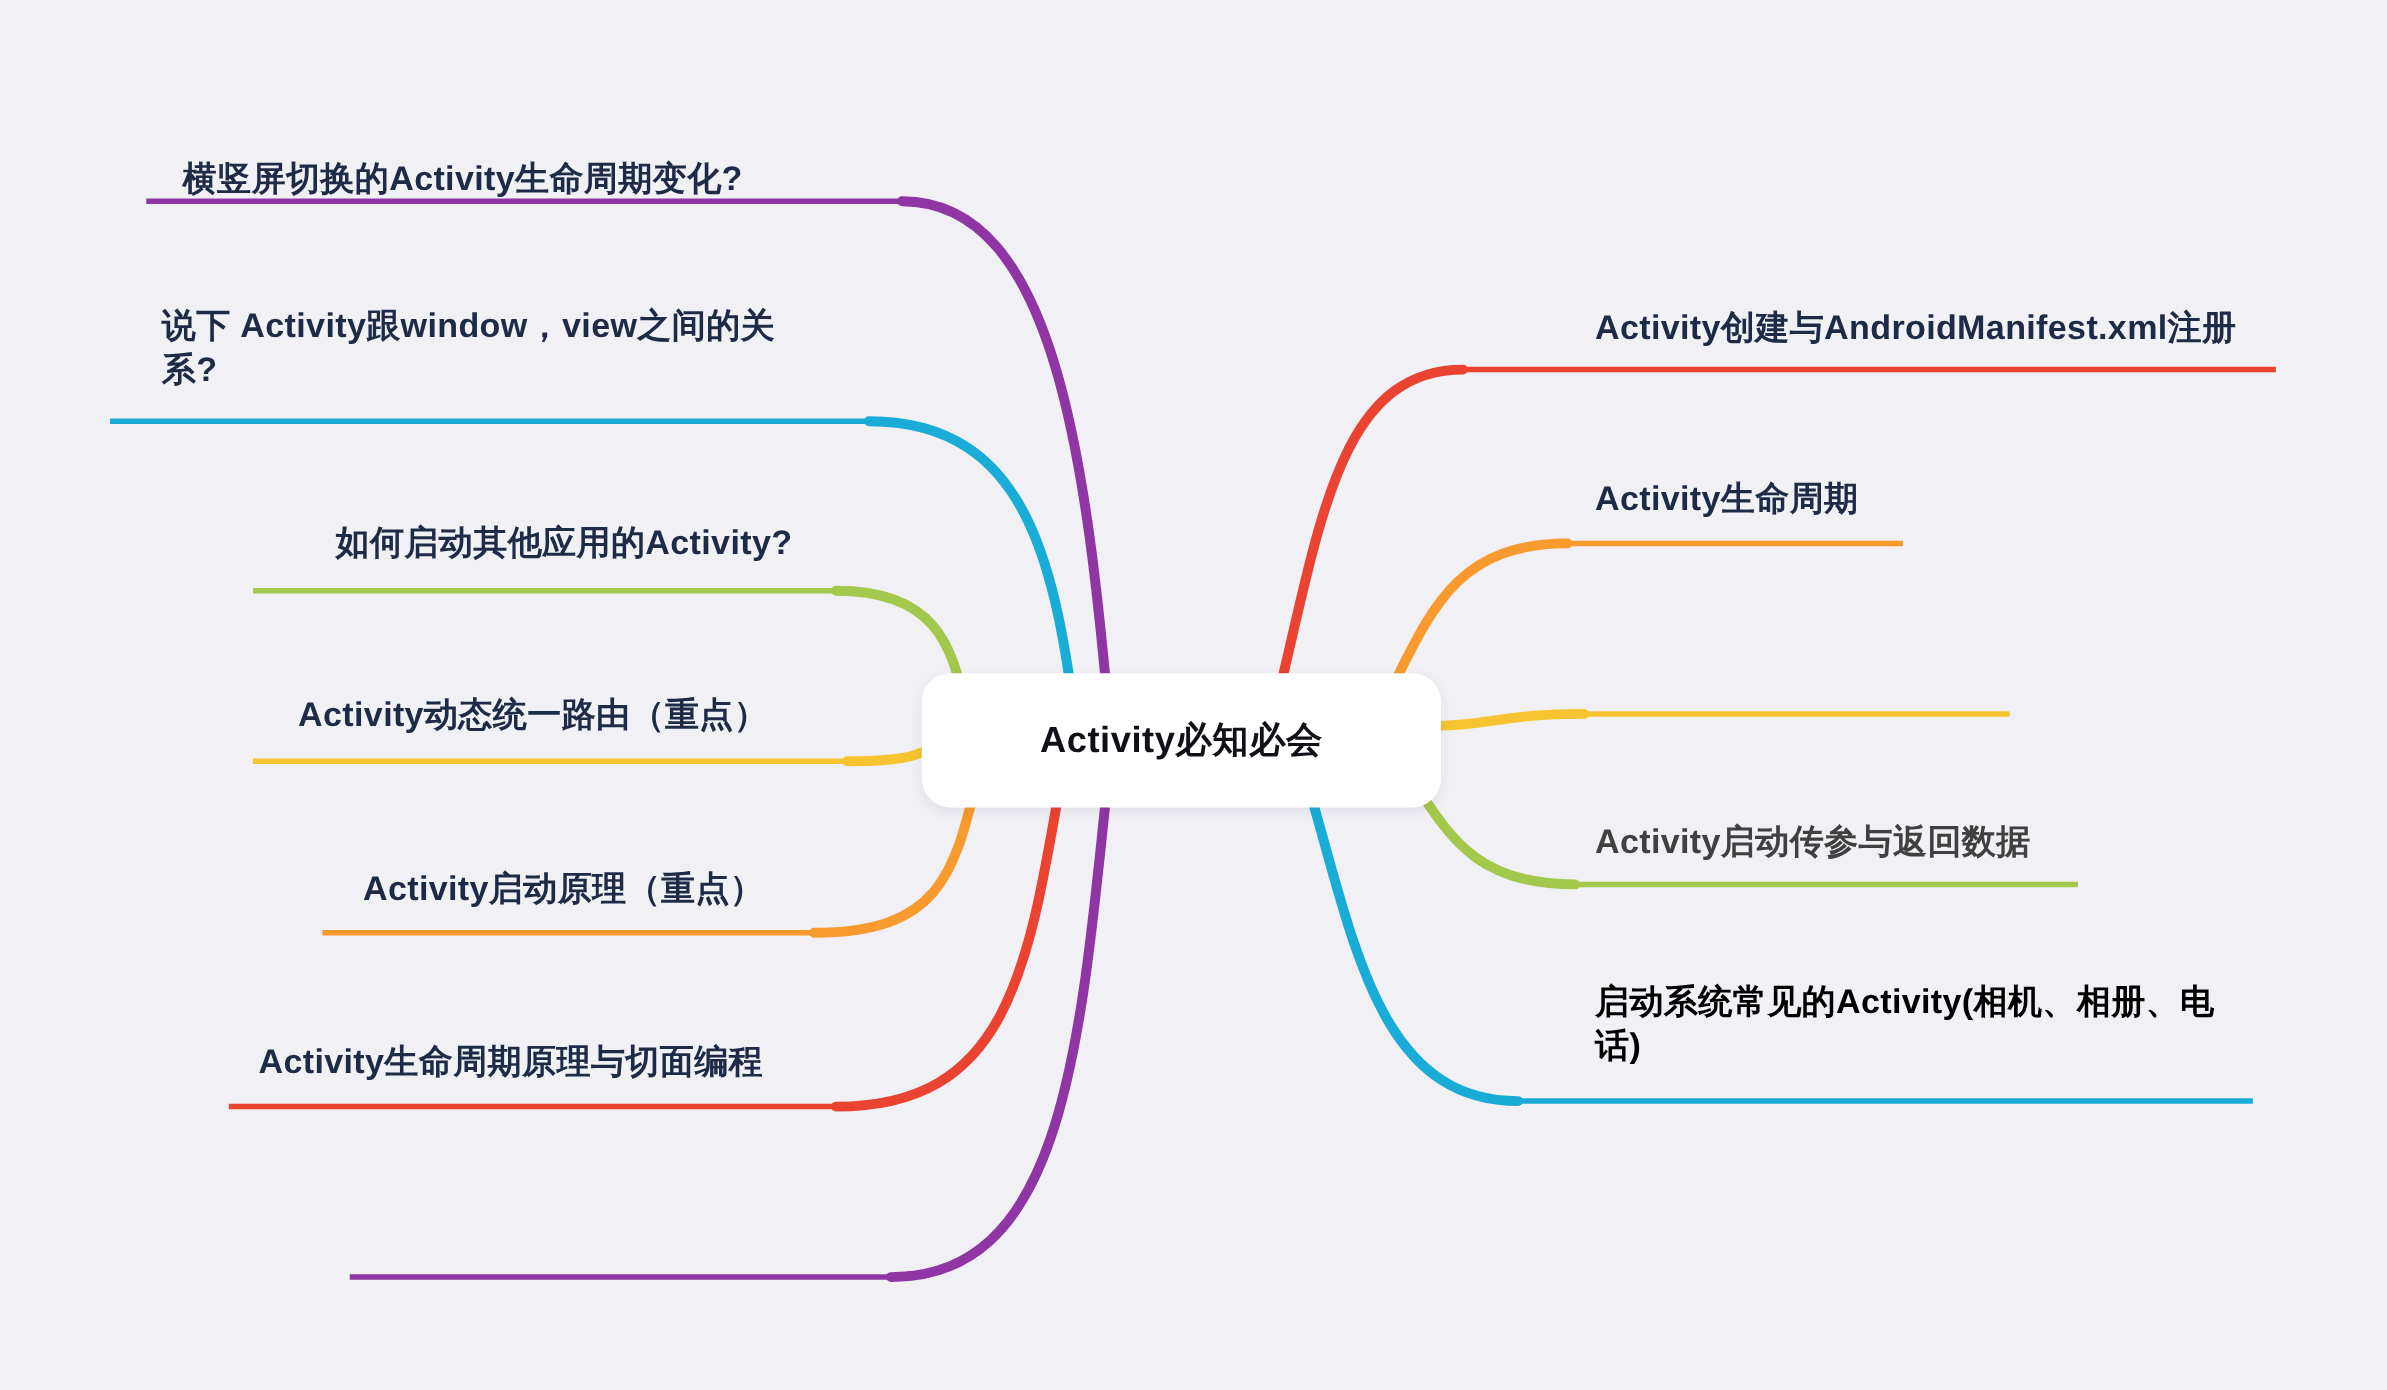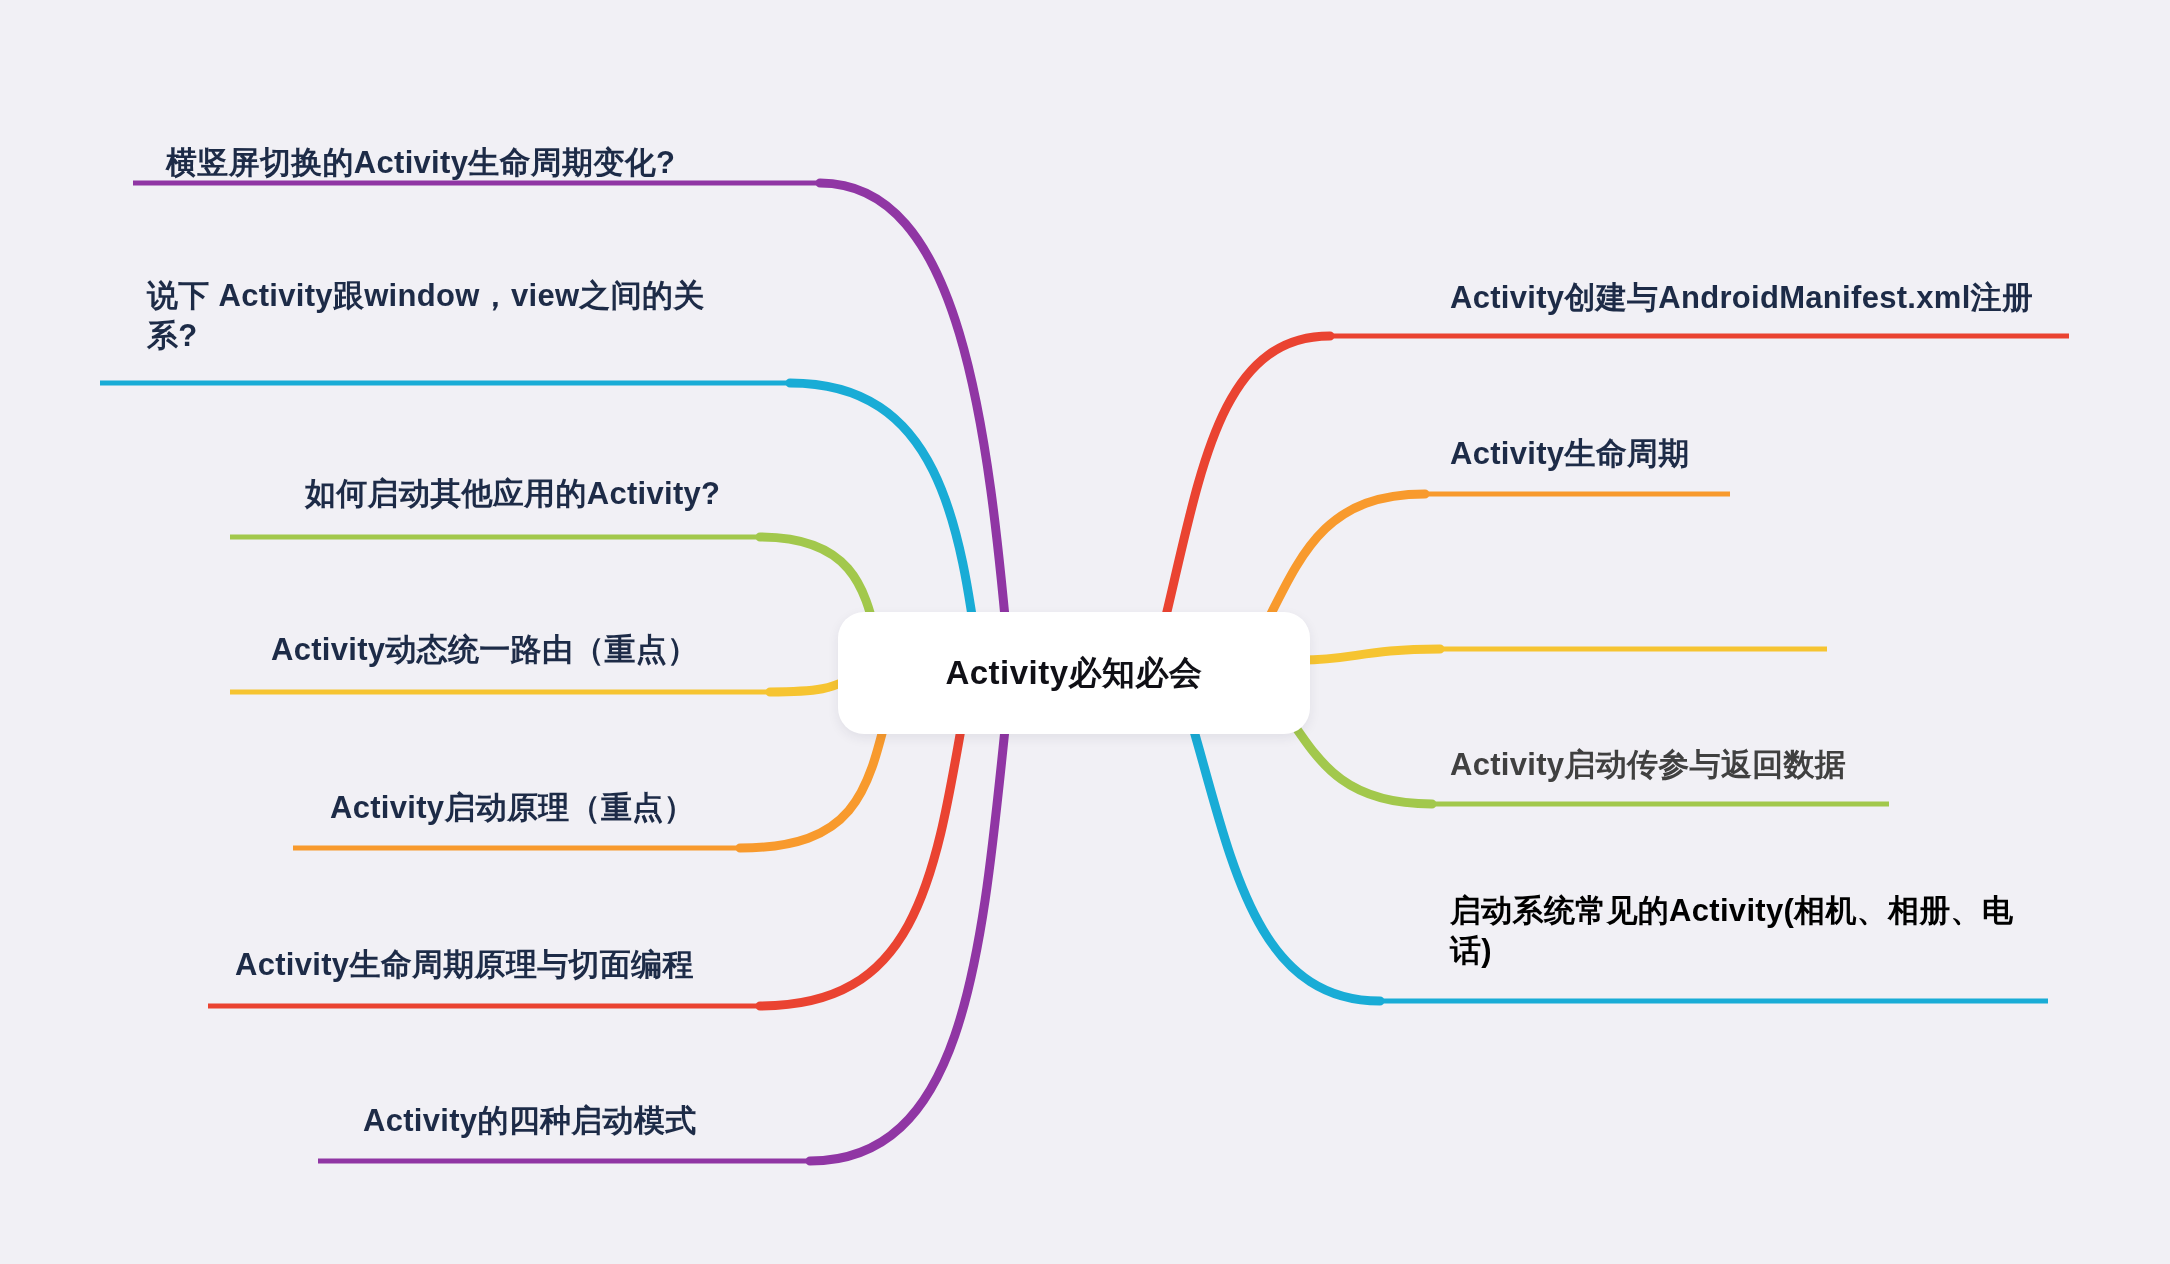--- a/index.html
+++ b/index.html
@@ -110,21 +110,20 @@
   <div class="topic wrap" style="left: 147px; top: 276px; width: 580px; color: rgb(29, 43, 71);">说下 Activity跟window，view之间的关系?</div>
 
   <div class="topic" style="left: 265px; top: 474px; color: rgb(29, 43, 71); margin-left: 40px;">如何启动其他应用的Activity?</div>
 
   <div class="topic" style="left: 271px; top: 630px; color: rgb(29, 43, 71);">Activity动态统一路由（重点）</div>
 
   <div class="topic" style="left: 330px; top: 788px; color: rgb(29, 43, 71);">Activity启动原理（重点）</div>
 
   <div class="topic" style="left: 235px; top: 945px; color: rgb(29, 43, 71);">Activity生命周期原理与切面编程</div>
 
-  <div class="topic" style="left: 363px; top: 1101px; color: rgb(29, 43, 71);">Activity的四种启动模式</div>
 
   <div class="topic" style="left: 1450px; top: 278px; color: rgb(29, 43, 71);">Activity创建与AndroidManifest.xml注册</div>
 
   <div class="topic" style="left: 1450px; top: 434px; color: rgb(29, 43, 71);">Activity生命周期</div>
 
 
   <div class="topic" style="left: 1450px; top: 745px; color: #404040;">Activity启动传参与返回数据</div>
 
   <div class="topic wrap" style="left: 1450px; top: 891px; width: 600px; color: #000000;">启动系统常见的Activity(相机、相册、电话)</div>
 

